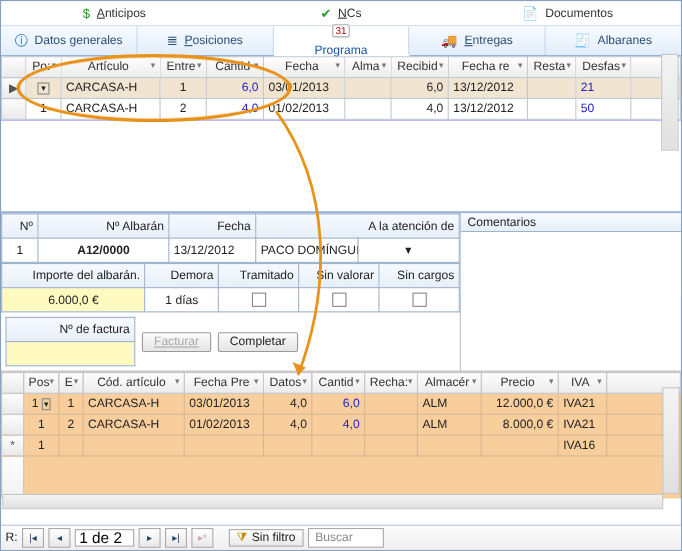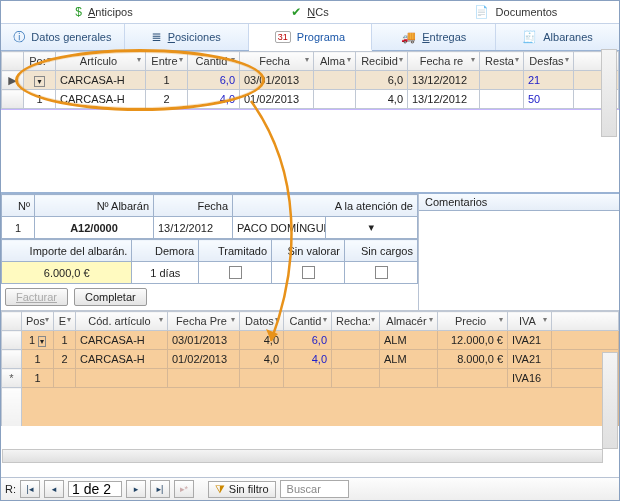--- a/index.html
+++ b/index.html
@@ -6,21 +6,21 @@
   .app{width:620px;height:501px;border:1px solid #88a0c0;box-sizing:border-box;position:relative;overflow:hidden;}
   
   .shortcuts{display:flex;align-items:center;height:22px;border-bottom:1px solid #c5d3e8;}
   .shortcuts .sc{flex:1;display:flex;gap:6px;align-items:center;justify-content:center;font-size:11px;color:#333;cursor:pointer;}
   .shortcuts .sc .glyph{font-size:12px;}
   .u{text-decoration:underline;}
   
   .tabs{display:flex;height:26px;border-bottom:1px solid #9ab3d4;background:linear-gradient(#f7fbff,#e2edfb);}
   .tabs .tab{flex:1;display:flex;gap:6px;align-items:center;justify-content:center;font-size:11px;color:#2b4f78;border-right:1px solid #c9d8ee;cursor:pointer;}
   .tabs .tab:last-child{border-right:none;}
-  .tabs .tab.active{background:#fff;border-bottom:2px solid #fff;margin-bottom:-1px;}
+  .tabs .tab.active{background:#fff;border-bottom:2px solid #fff;margin-bottom:-1px;flex-direction:column;}
   .tabs .glyph{font-size:12px;}
   .pill{background:#fff;border:1px solid #aaa;border-radius:2px;padding:0 2px;font-size:9px;color:#b00;}
   
   .grid{width:100%;border-collapse:collapse;table-layout:fixed;}
   .grid th,.grid td{border:1px solid #c0c8d4;padding:1px 4px;height:16px;white-space:nowrap;overflow:hidden;background:#fff;}
   .grid th{background:linear-gradient(#fdfdfd,#ececec);font-weight:normal;color:#333;position:relative;}
   .grid th .drop{float:right;color:#777;font-size:8px;}
   .rowhead{width:20px;text-align:center;color:#555;background:linear-gradient(#fdfdfd,#e9e9e9) !important;}
   .blue{color:#2020c8;}
   .right{text-align:right;}
@@ -222,20 +222,32 @@
       <tr>
         <td class="center yellow">6.000,0 €</td>
         <td class="center">1 días</td>
         <td class="center"><span class="chk"></span></td>
         <td class="center"><span class="chk"></span></td>
         <td class="center"><span class="chk"></span></td>
       </tr>
     </tbody>
         </table>
     <div class="row3">
+      <div class="stk">
+        <table class="det-tbl" style="width:118px">
+              <tbody>
+                <tr>
+                  <th>Nº de factura</th>
+                </tr>
+        <tr>
+                  <td class="yellow">&nbsp;</td>
+                </tr>
+              </tbody>
+            </table>
+      </div>
       <span class="btn dim">Facturar</span>
       <span class="btn">Completar</span>
     </div>
   </div>
   <div class="details-right">
     <div class="com-head">Comentarios</div>
     <div class="com-body"></div>
   </div>
 </div>
 

